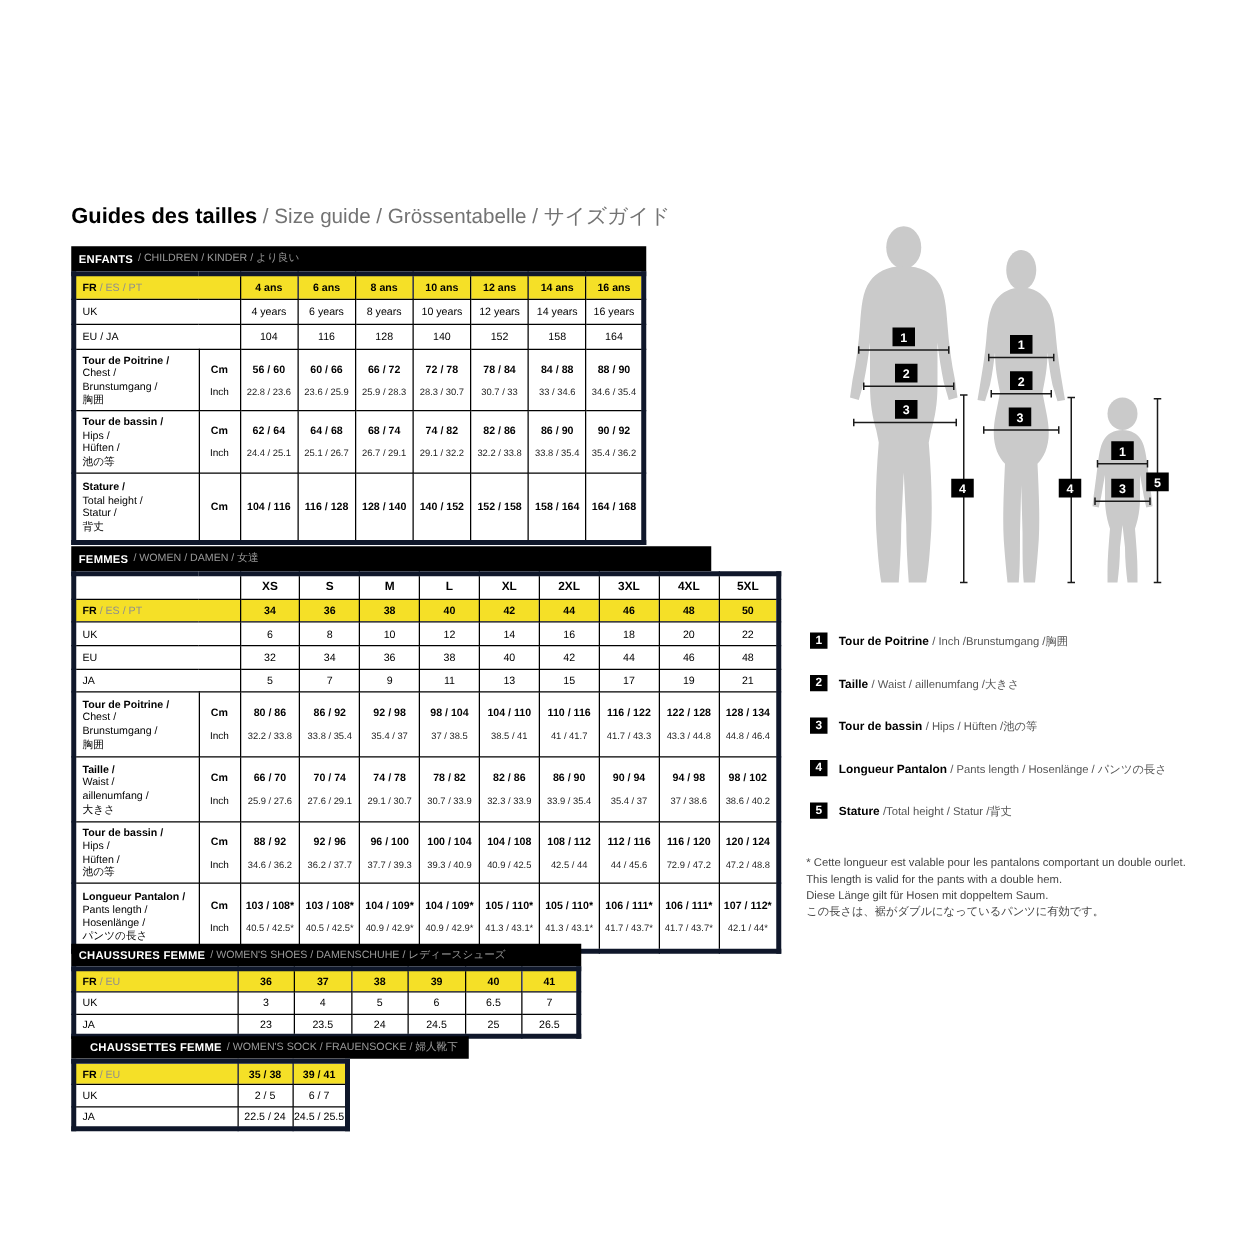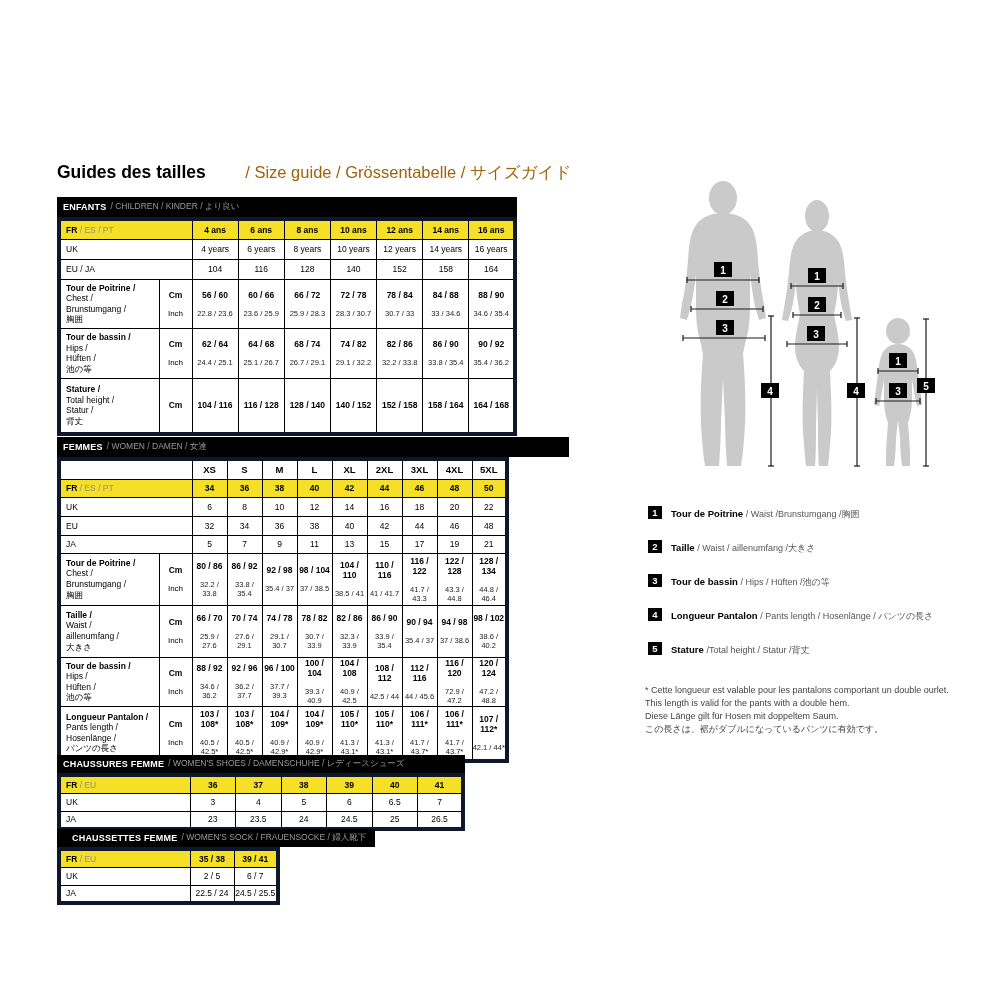--- a/index.html
+++ b/index.html
@@ -4,21 +4,21 @@
 <style>
   html,body{margin:0;padding:0;}
   body{
     width:1005px;height:1005px;background:#ffffff;position:relative;
     font-family:"Liberation Sans", sans-serif;color:#000;
   }
   .abs{position:absolute;}
   
   .title{left:57px;top:162px;white-space:nowrap;}
   .t-main{font-size:17.5px;font-weight:bold;color:#000;}
-  .t-rest{font-size:16.5px;color:#a16207;margin-left:35px;}
+  .t-rest{font-size:16.5px;color:#737373;}
   
   .tbl-header{
     background:#000;color:#fff;height:20px;display:flex;align-items:center;
     padding:0 6px;box-sizing:border-box;white-space:nowrap;overflow:hidden;
   }
   .hm{font-weight:bold;font-size:9px;letter-spacing:.2px;}
   .hr{font-size:8.5px;color:#9a9a9a;margin-left:4px;}
   table{border-collapse:collapse;table-layout:fixed;background:#fff;border:4px solid #0f172a;}
   td{border:1px solid #000;font-size:8.5px;text-align:center;vertical-align:middle;padding:0;color:#000;overflow:hidden;}
   td.lbl{text-align:left;padding-left:5px;}
@@ -211,21 +211,21 @@
         </tr>
       </tbody>
     </table>
 </div>
 
 <div class="abs" style="left:57px;top:437px;width:512px;">
   <div class="tbl-header">
     <span class="hm">FEMMES</span>
     <span class="hr">/ WOMEN  / DAMEN / 女達</span>
   </div>
-  <table id="femmes" style="width:452px;">
+  <table id="femmes" style="width:568px;">
       <colgroup>
         <col style="width: 100px;">
         <col style="width: 33px;">
         <col>
         <col>
         <col>
         <col>
         <col>
         <col>
         <col>
@@ -644,21 +644,21 @@
     <rect x="244" y="215" width="18" height="15" fill="#000"></rect>
       <text x="253" y="226.5" fill="#fff">3</text>
     <rect x="272" y="210" width="18" height="15" fill="#000"></rect>
       <text x="281" y="221.5" fill="#fff">5</text>
   </g>
 </svg>
 
 <div class="abs" id="legend" style="left:648px;top:503px;">
     <div class="legend-item">
       <div class="chip">1</div>
-      <div><span class="leg-main">Tour de Poitrine </span><span class="leg-rest">/ Waist /Brunstumgang /胸囲</span></div>
+      <div><span class="leg-main">Tour de Poitrine </span><span class="leg-rest">/ Inch /Brunstumgang /胸囲</span></div>
     </div>
     <div class="legend-item">
       <div class="chip">2</div>
       <div><span class="leg-main">Taille </span><span class="leg-rest">/ Waist / aillenumfang /大きさ</span></div>
     </div>
     <div class="legend-item">
       <div class="chip">3</div>
       <div><span class="leg-main">Tour de bassin </span><span class="leg-rest">/ Hips / Hüften /池の等</span></div>
     </div>
     <div class="legend-item">

